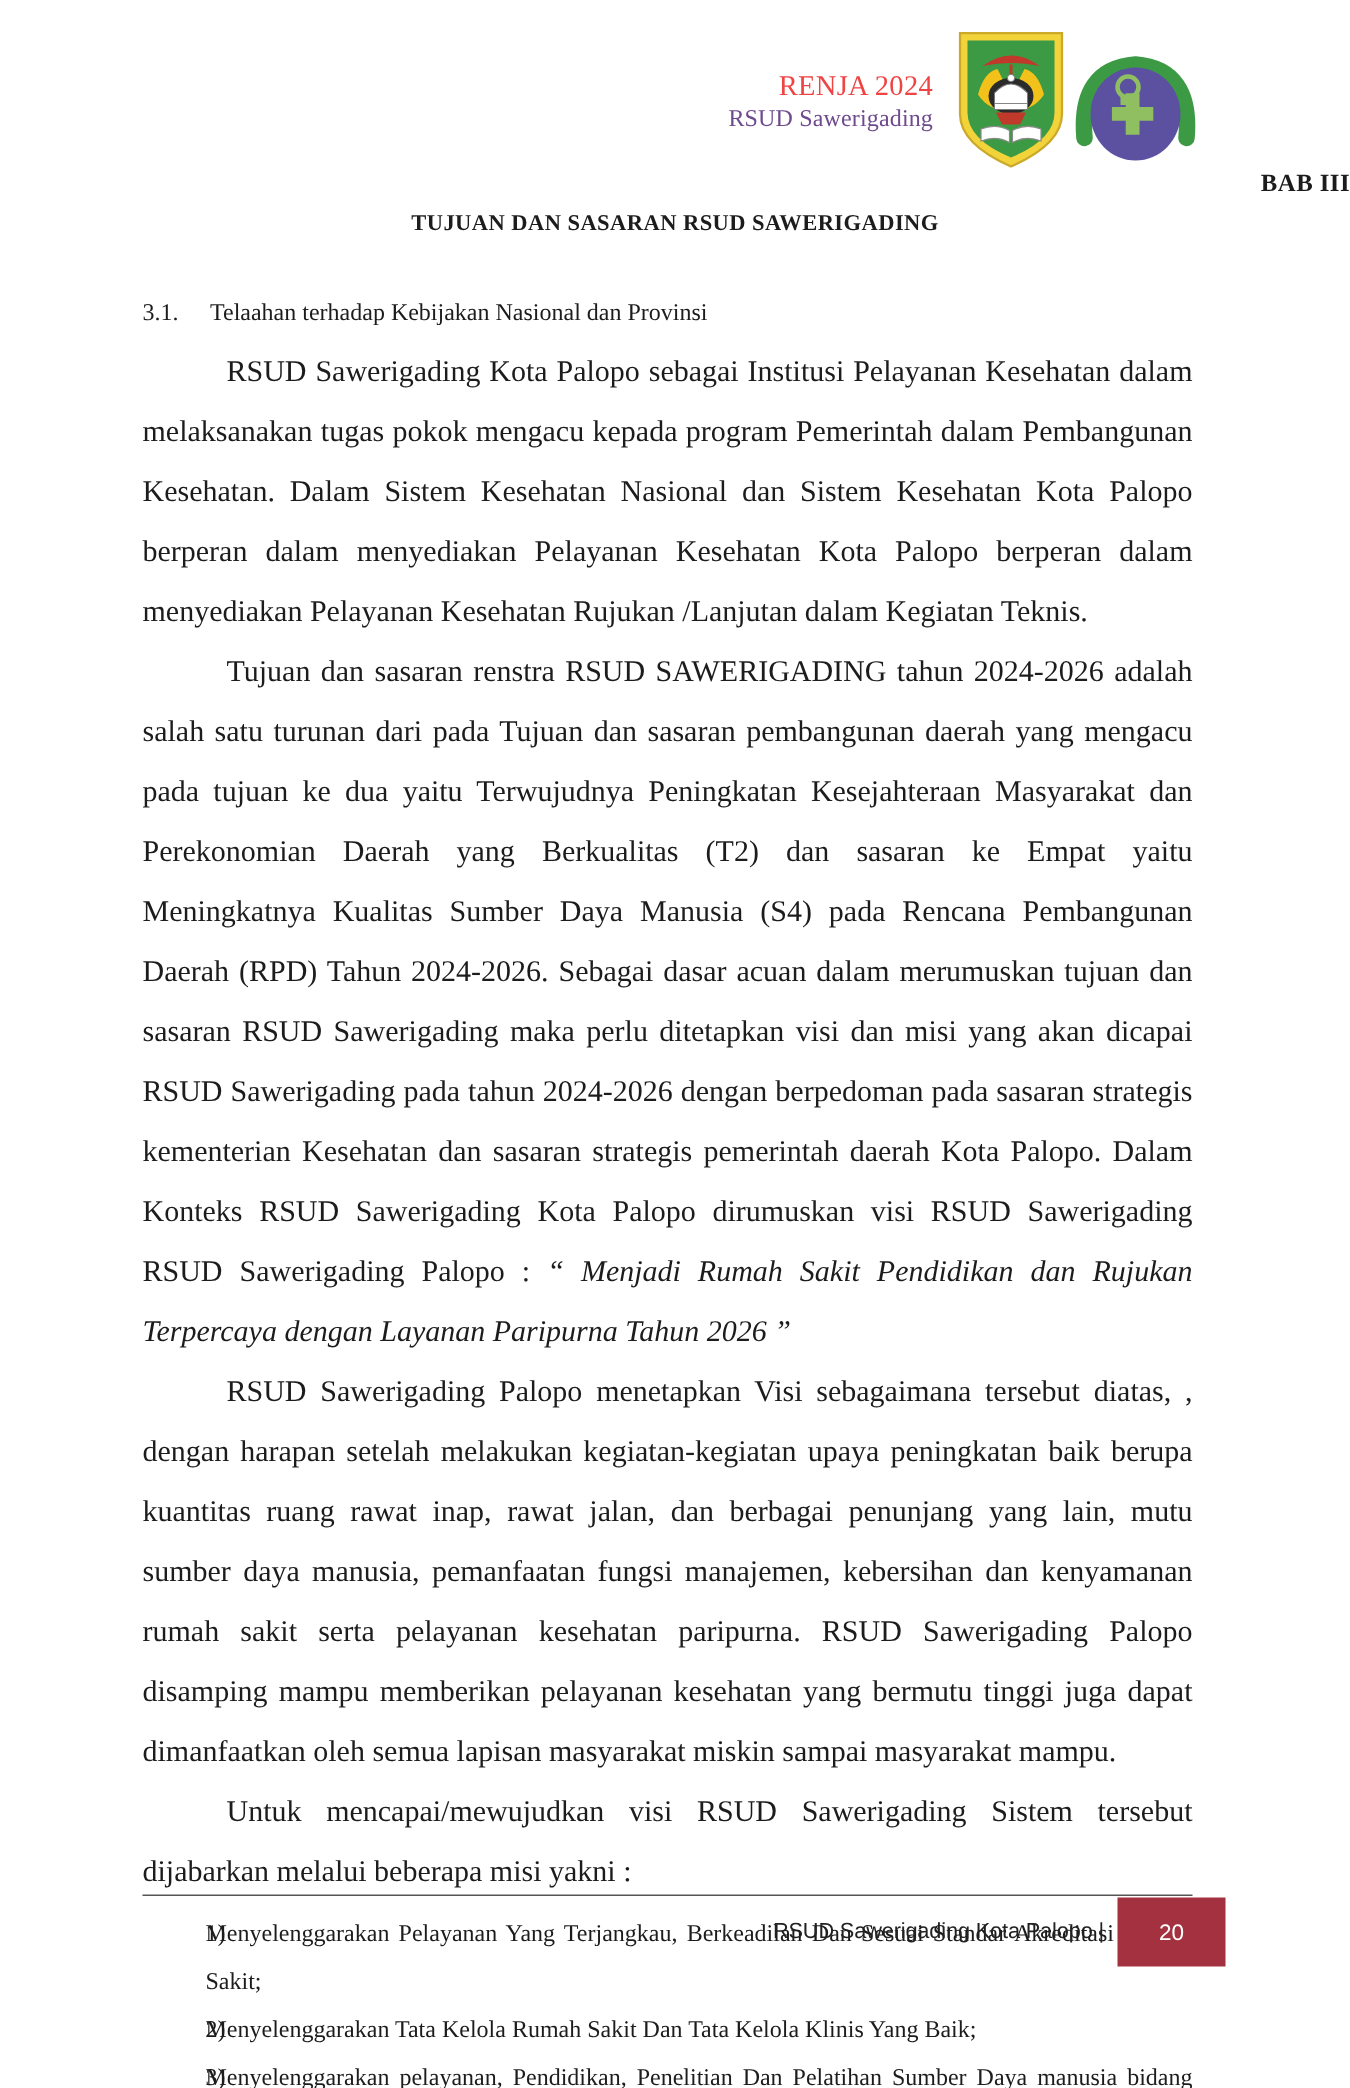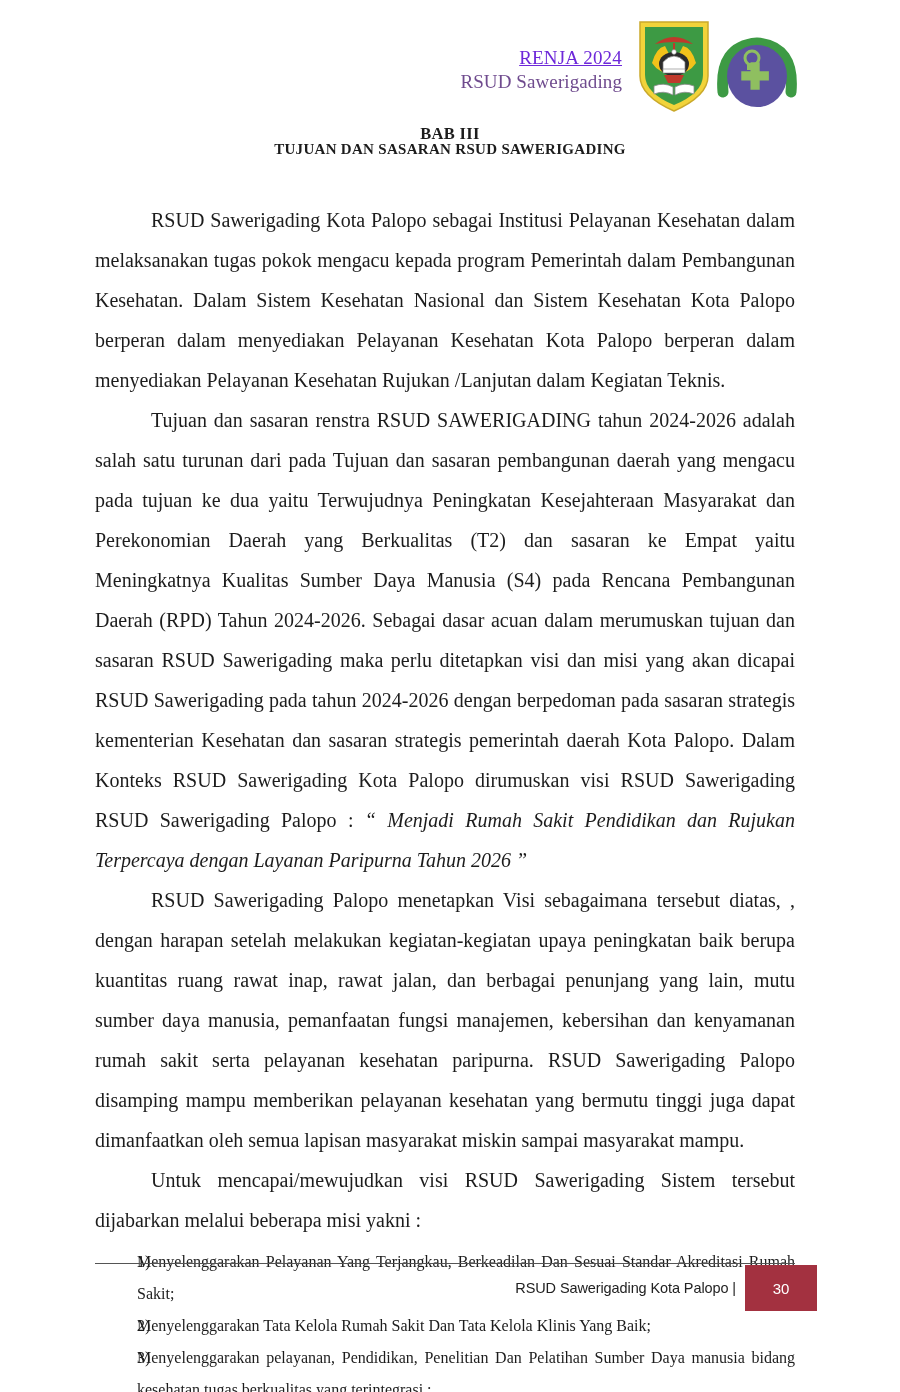--- a/index.html
+++ b/index.html
@@ -35,27 +35,26 @@
   }
   .header-text {
     text-align: right;
     padding-top: 28px;
     padding-right: 10px;
     line-height: 1.26;
     font-family: "Liberation Serif", serif;
   }
   .header-line1 {
     font-size: 19px;
-    color: #6d28d9;
+    color: #ef4444;
     letter-spacing: .2px;
     white-space: nowrap;
-    text-decoration: underline;
   }
   .header-line2 {
-    font-size: 19px;
+    font-size: 16px;
     color: #6f4b8e;
     letter-spacing: .1px;
     white-space: nowrap;
   }
   .logo-wrap {
     position: relative;
     width: 170px;
     height: 100px;
   }
   .logo-crest {
@@ -65,24 +64,24 @@
   }
   .logo-hospital {
     position: absolute;
     left: 84px;
     top: 4px;
   }
 
   
   .chapter-title {
     position: absolute;
-    top: 124px;
+    top: 112px;
     left: 0;
     width: 900px;
-    text-align: center;
+    text-align: right;
     font-weight: bold;
     font-size: 16.5px;
     letter-spacing: .3px;
   }
   .chapter-subtitle {
     position: absolute;
     top: 141px;
     left: 0;
     width: 900px;
     text-align: center;
@@ -232,20 +231,24 @@
       </svg>
 
     </div>
   </div>
 
   <div class="chapter-title">BAB III</div>
   <div class="chapter-subtitle">TUJUAN DAN SASARAN RSUD SAWERIGADING</div>
 
   <div class="content">
 
+    <div class="section-heading">
+      <span class="section-num">3.1.</span>
+      <span class="section-label">Telaahan terhadap Kebijakan Nasional dan Provinsi</span>
+    </div>
 
     <p class="body">RSUD Sawerigading Kota Palopo sebagai Institusi Pelayanan Kesehatan dalam melaksanakan tugas pokok mengacu kepada program Pemerintah dalam Pembangunan Kesehatan. Dalam Sistem Kesehatan Nasional dan Sistem Kesehatan Kota Palopo berperan dalam menyediakan Pelayanan Kesehatan Kota Palopo berperan dalam menyediakan Pelayanan Kesehatan Rujukan /Lanjutan dalam Kegiatan Teknis.</p>
 
     <p class="body"><span>Tujuan dan sasaran renstra RSUD SAWERIGADING tahun 2024-2026  adalah salah satu turunan dari pada Tujuan dan sasaran pembangunan daerah yang mengacu pada tujuan ke dua yaitu Terwujudnya Peningkatan Kesejahteraan Masyarakat dan Perekonomian Daerah yang Berkualitas (T2) dan sasaran ke Empat yaitu Meningkatnya Kualitas Sumber Daya Manusia (S4) pada    Rencana Pembangunan Daerah   (RPD) Tahun 2024-2026. Sebagai dasar acuan dalam merumuskan tujuan dan sasaran RSUD Sawerigading maka perlu ditetapkan visi dan misi yang akan dicapai RSUD Sawerigading pada tahun 2024-2026 dengan berpedoman pada sasaran strategis kementerian Kesehatan dan sasaran strategis pemerintah daerah Kota Palopo. Dalam Konteks RSUD Sawerigading Kota Palopo dirumuskan visi RSUD Sawerigading RSUD Sawerigading Palopo : </span><span class="vision">“ Menjadi Rumah Sakit Pendidikan dan Rujukan Terpercaya dengan Layanan Paripurna Tahun 2026 ”</span></p>
 
     <p class="body">RSUD Sawerigading Palopo menetapkan Visi sebagaimana tersebut diatas, , dengan harapan setelah melakukan kegiatan-kegiatan upaya peningkatan baik berupa kuantitas ruang rawat inap, rawat jalan, dan berbagai penunjang yang lain, mutu sumber daya manusia, pemanfaatan fungsi manajemen, kebersihan dan kenyamanan rumah sakit serta pelayanan kesehatan paripurna. RSUD Sawerigading Palopo disamping mampu memberikan pelayanan kesehatan yang bermutu tinggi juga dapat dimanfaatkan oleh semua lapisan masyarakat miskin sampai masyarakat mampu.</p>
 
     <p class="body">Untuk mencapai/mewujudkan visi RSUD Sawerigading Sistem tersebut dijabarkan melalui beberapa misi yakni :</p>
 
     <ol class="misi">
@@ -261,16 +264,16 @@
         <span class="marker">3)</span>
         <span class="item-text">Menyelenggarakan pelayanan, Pendidikan, Penelitian Dan Pelatihan Sumber Daya manusia bidang kesehatan tugas berkualitas yang terintegrasi ;</span>
       </li>
     </ol>
 
   </div>
 
   <div class="footer-rule"></div>
   <div class="footer-bar">
     <span class="footer-text">RSUD Sawerigading Kota Palopo |</span>
-    <span class="footer-page">30</span>
+    <span class="footer-page">20</span>
   </div>
 
 </div>
 
 </body></html>

